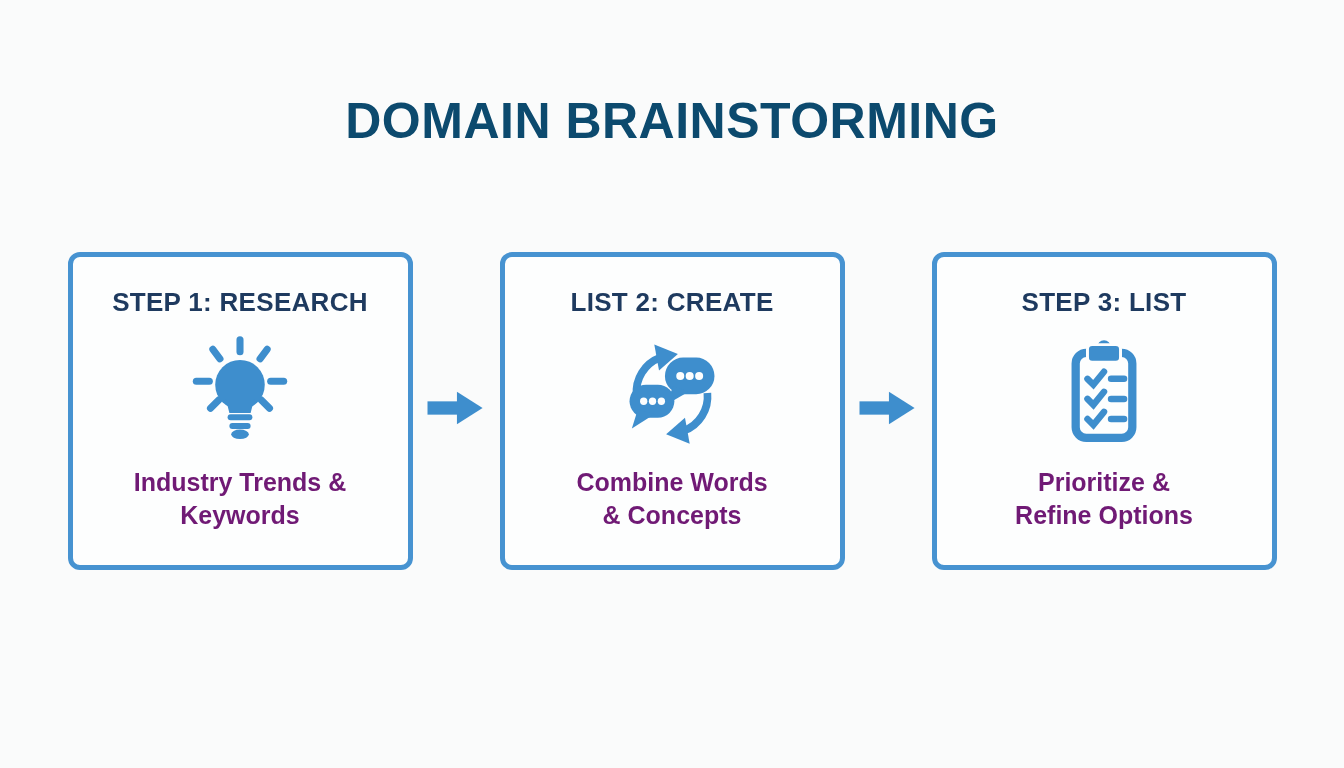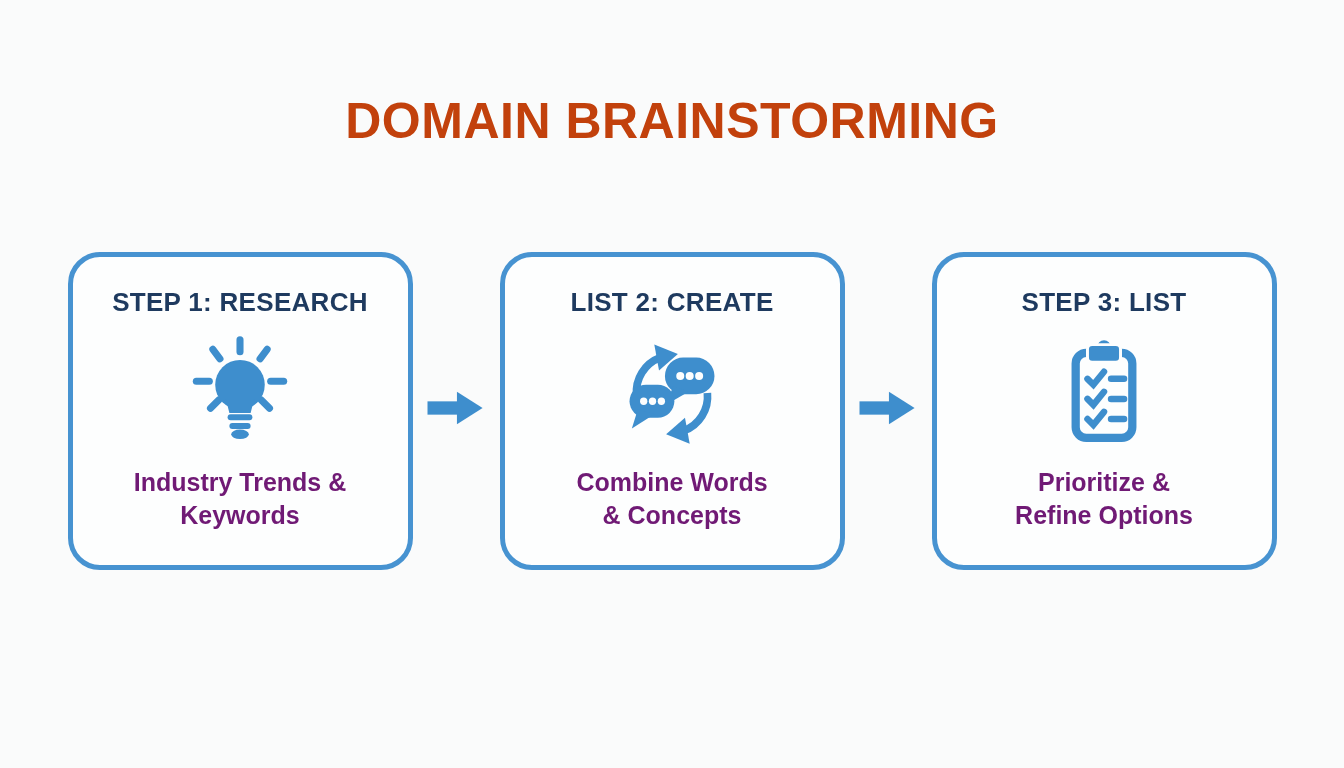--- a/index.html
+++ b/index.html
@@ -13,34 +13,34 @@
     position: relative;
     width: 1344px; height: 768px;
   }
   .title {
     position: absolute;
     top: 92px; left: 0; right: 0;
     text-align: center;
     font-size: 50px;
     font-weight: 800;
     letter-spacing: 0.5px;
-    color: #c2410c;
+    color: #0c4a6e;
   }
   .steps-row {
     position: absolute;
     top: 252px; left: 0; right: 0;
     display: flex;
     justify-content: center;
     align-items: flex-start;
   }
   .step-card {
     width: 345px; height: 318px;
     background: #fdfefe;
     border: 5px solid #4793d1;
-    border-radius: 32px;
+    border-radius: 12px;
     display: flex;
     flex-direction: column;
     align-items: center;
   }
   .step-heading {
     margin-top: 30px;
     font-size: 26px;
     font-weight: 700;
     letter-spacing: 0.3px;
     color: #1e3a5f;

